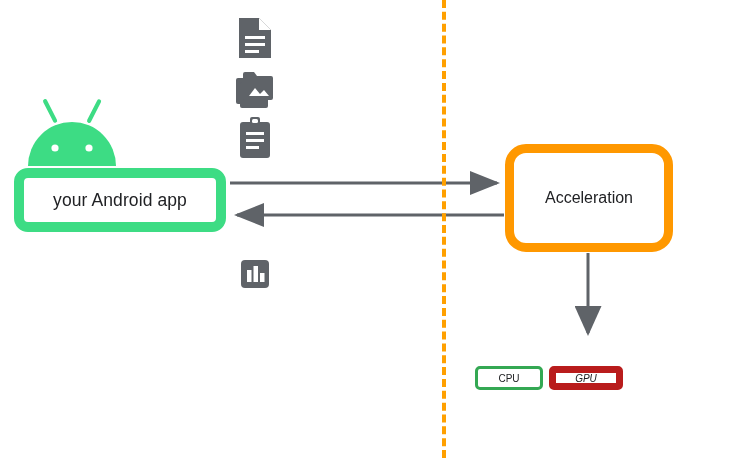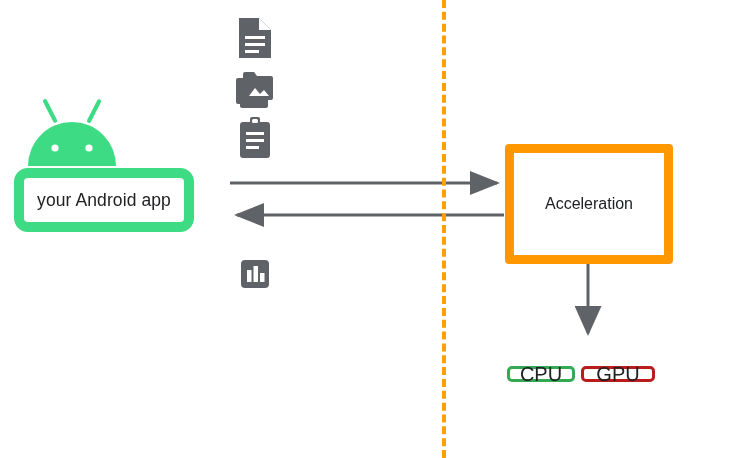--- a/index.html
+++ b/index.html
@@ -25,21 +25,21 @@
     top: 96px;
     width: 100px;
     height: 76px;
   }
 
   
   .app-box {
     position: absolute;
     left: 14px;
     top: 168px;
-    width: 180px;
+    width: 212px;
     height: 64px;
     box-sizing: border-box;
     background: #ffffff;
     border: 10px solid #3ddc84;
     border-radius: 14px;
     display: flex;
     align-items: center;
     justify-content: center;
   }
   .app-box-label {
@@ -74,25 +74,25 @@
     height: 458px;
     border-left: 4px dashed #ffa000;
   }
 
   
   .api-box {
     position: absolute;
     left: 505px;
     top: 144px;
     width: 168px;
-    height: 120px;
+    height: 108px;
     box-sizing: border-box;
     background: #ffffff;
     border: 9px solid #ff9800;
-    border-radius: 4px;
+    border-radius: 21px;
     display: flex;
     flex-direction: column;
     align-items: center;
     justify-content: center;
   }
   .api-box-label {
     font-size: 16px;
     color: #202124;
     line-height: 1.35;
     text-align: center;
@@ -106,41 +106,41 @@
     top: 0;
     width: 750px;
     height: 458px;
     pointer-events: none;
   }
 
   
   .chip {
     position: absolute;
     box-sizing: border-box;
-    height: 16px;
+    height: 24px;
     background: #ffffff;
     border-radius: 5px;
     display: flex;
     align-items: center;
     justify-content: center;
-    font-size: 20px;
+    font-size: 10px;
     color: #202124;
-    margin-left: 32px;
   }
   .chip-cpu {
     left: 475px;
     top: 366px;
     width: 68px;
     border: 3px solid #34a853;
   }
   .chip-gpu {
     left: 549px;
     top: 366px;
     width: 74px;
-    border: 3px solid #b91c1c;
+    border: 7px solid #b91c1c;
+    font-style: italic;
   }
 </style>
 </head>
 <body>
 
 <div id="diagram">
 
   <div class="android-robot">
     <svg viewBox="0 0 100 76" width="100" height="76" aria-hidden="true">
       <g fill="#3ddc84">

